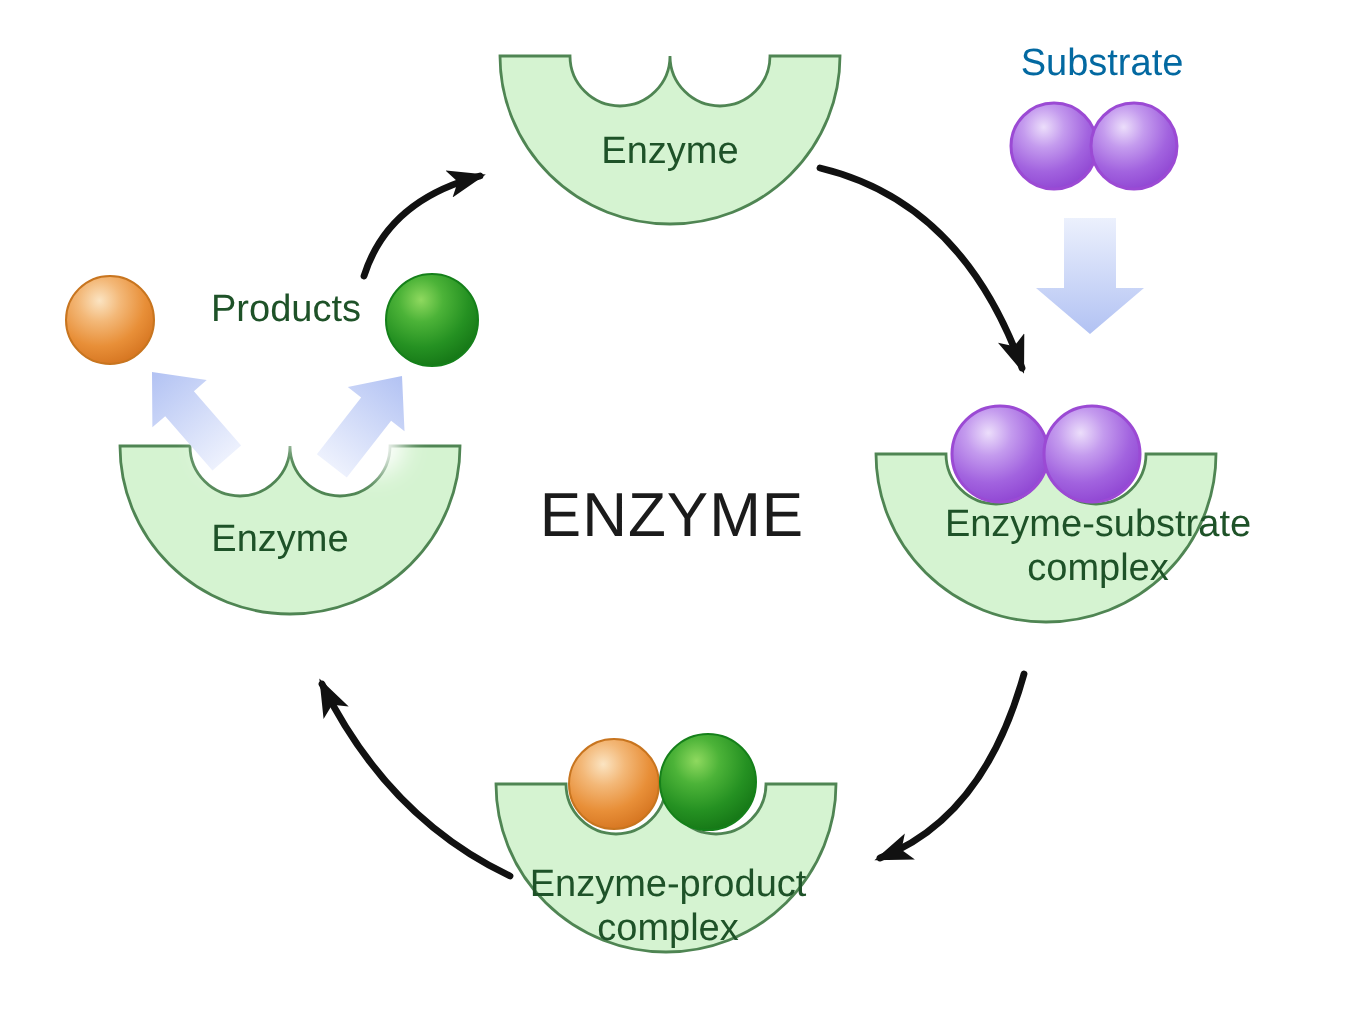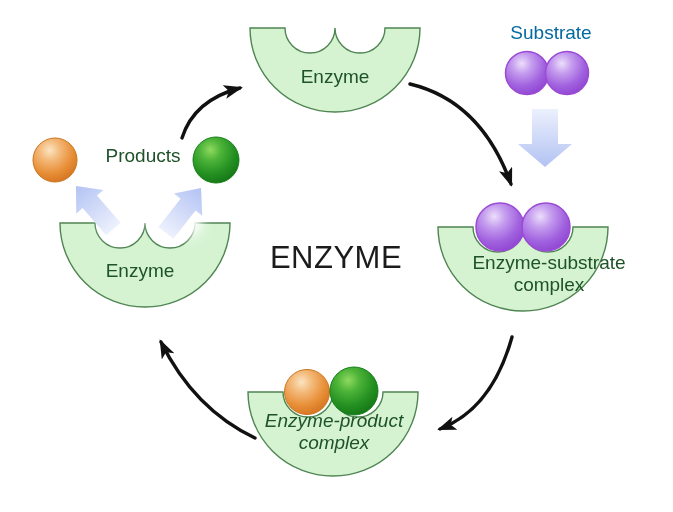--- a/index.html
+++ b/index.html
@@ -110,21 +110,21 @@
 
   <div class="label lbl-black" style="left:551px;top:33px;">Substrate</div>
 
   <div class="label lbl-green" style="left:335px;top:77px;">Enzyme</div>
 
   <div class="label lbl-green lbl-two-line" style="left:525px;top:274px;margin-left:24px;">
     <div>Enzyme-substrate</div>
     <div>complex</div>
   </div>
 
-  <div class="label lbl-green lbl-two-line" style="left:334px;top:432px;font-style:italic;">
+  <div class="label lbl-green lbl-two-line" style="left:334px;top:454px;">
     <div>Enzyme-product</div>
     <div>complex</div>
   </div>
 
   <div class="label lbl-green" style="left:140px;top:271px;">Enzyme</div>
 
   <div class="label lbl-green" style="left:143px;top:156px;">Products</div>
 </div>
 
 </body></html>

